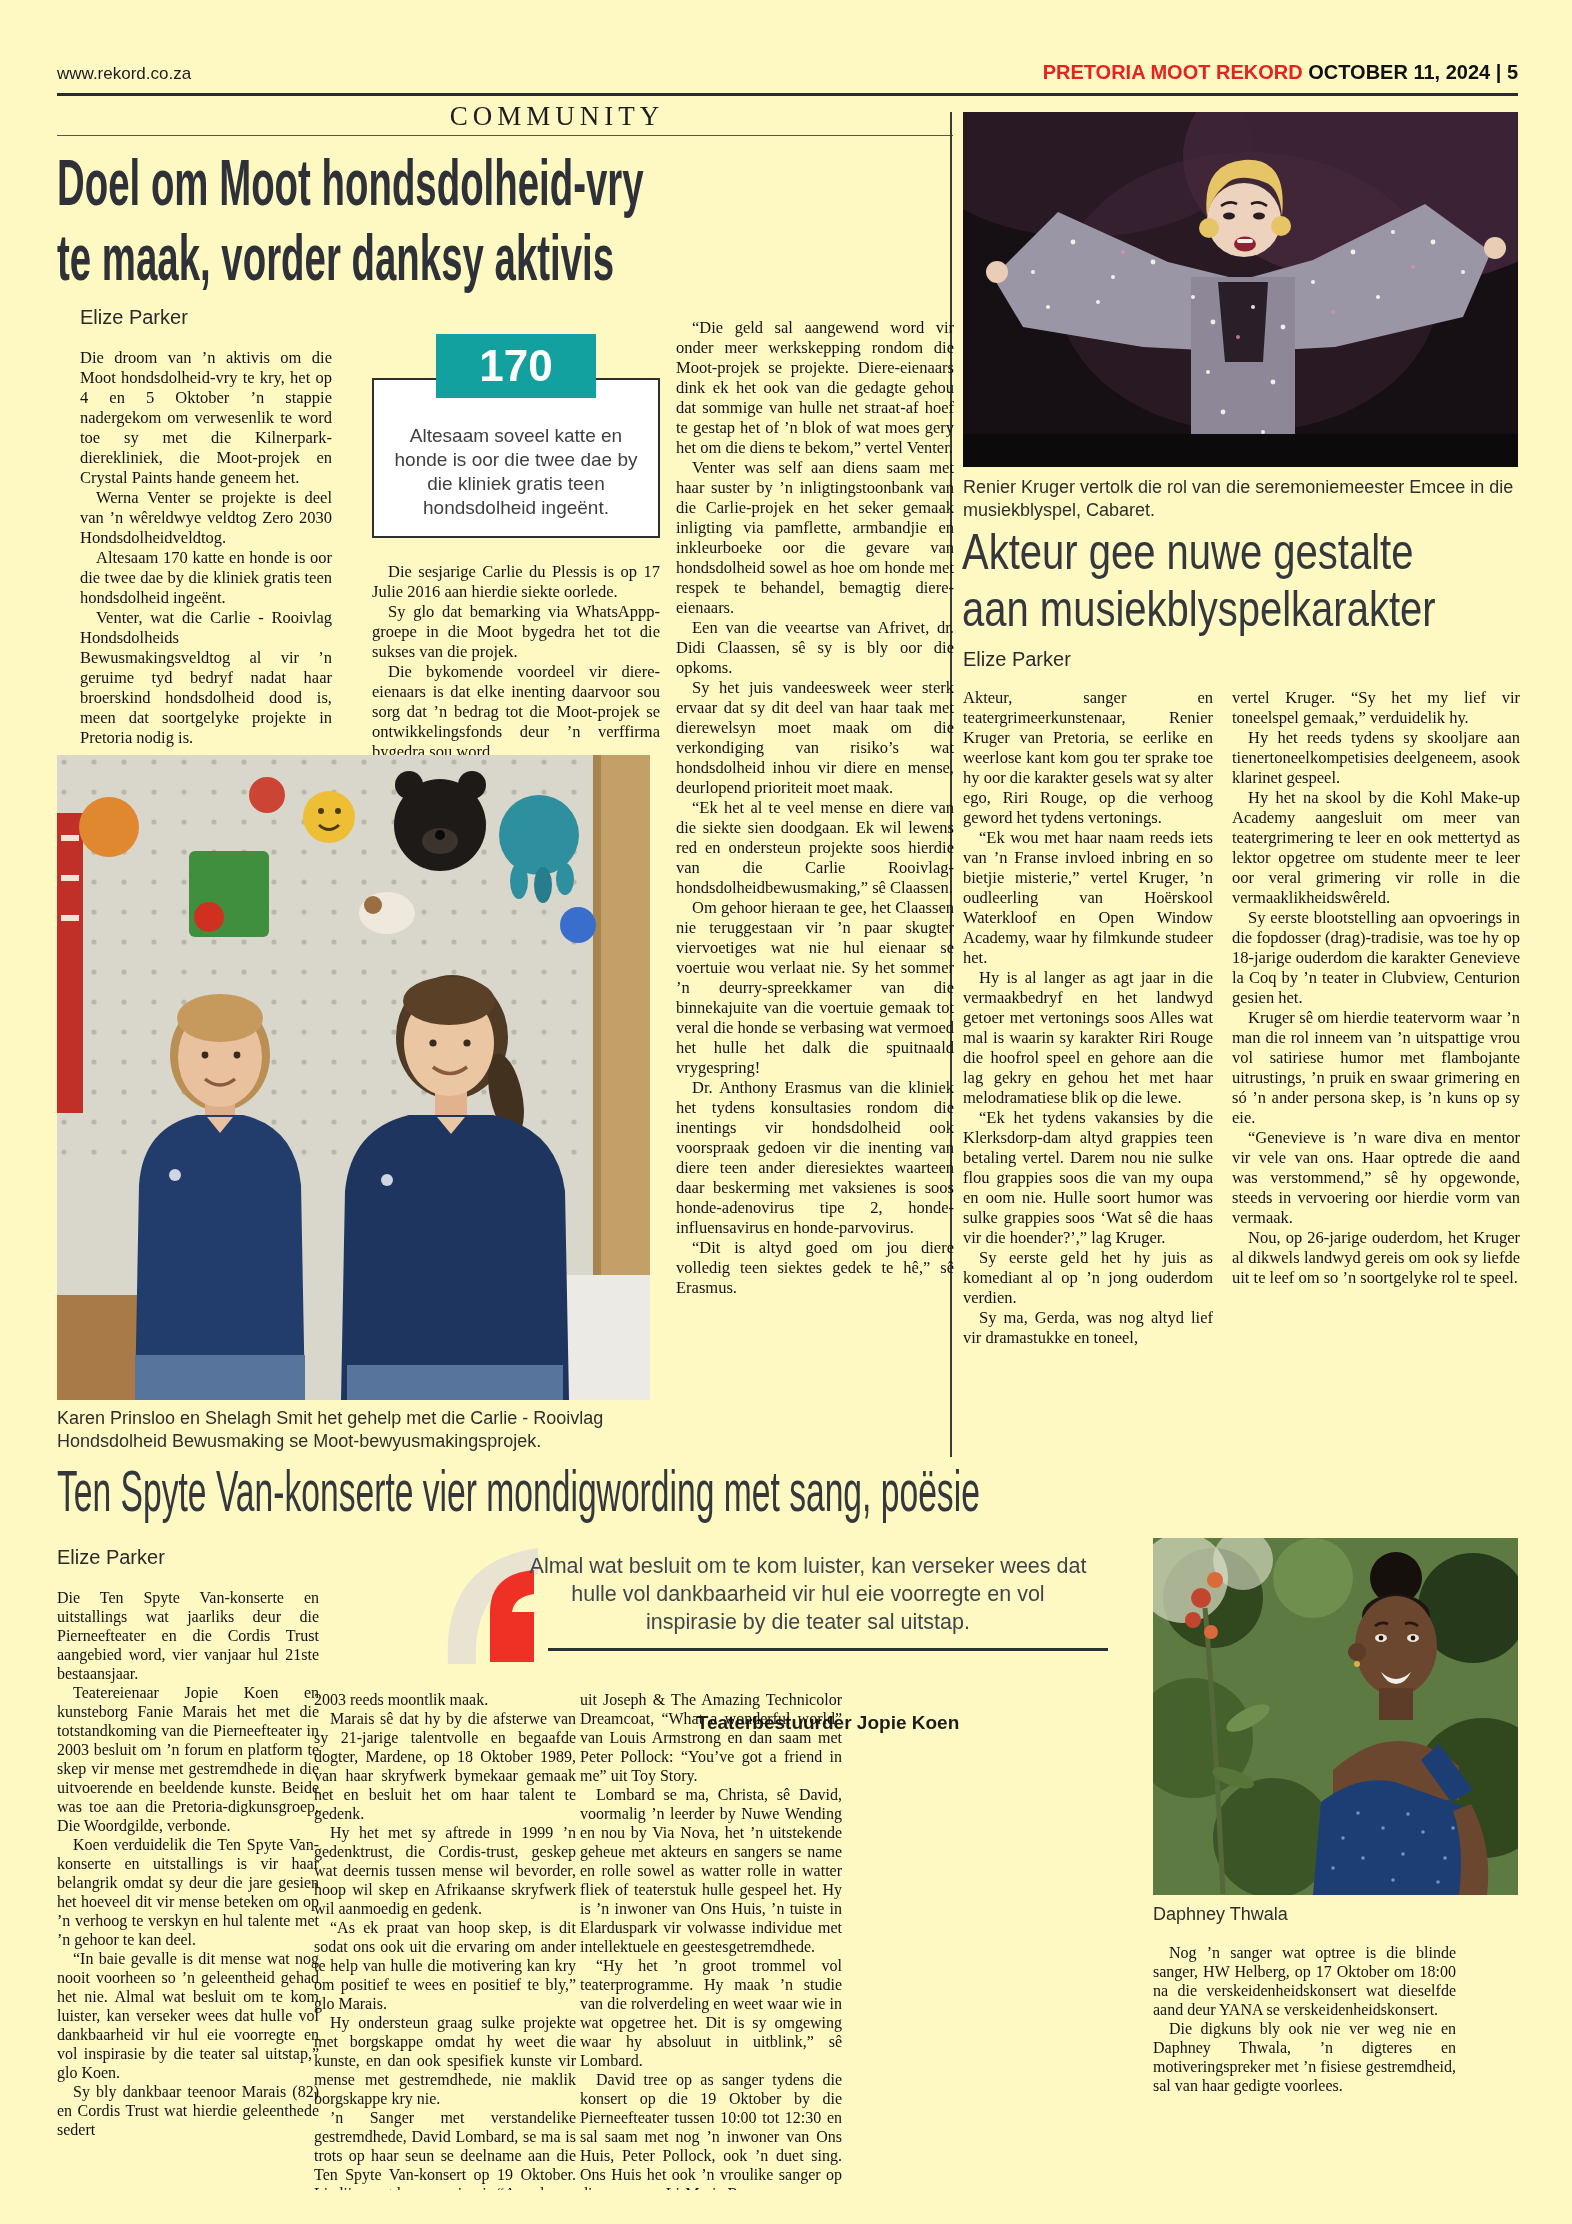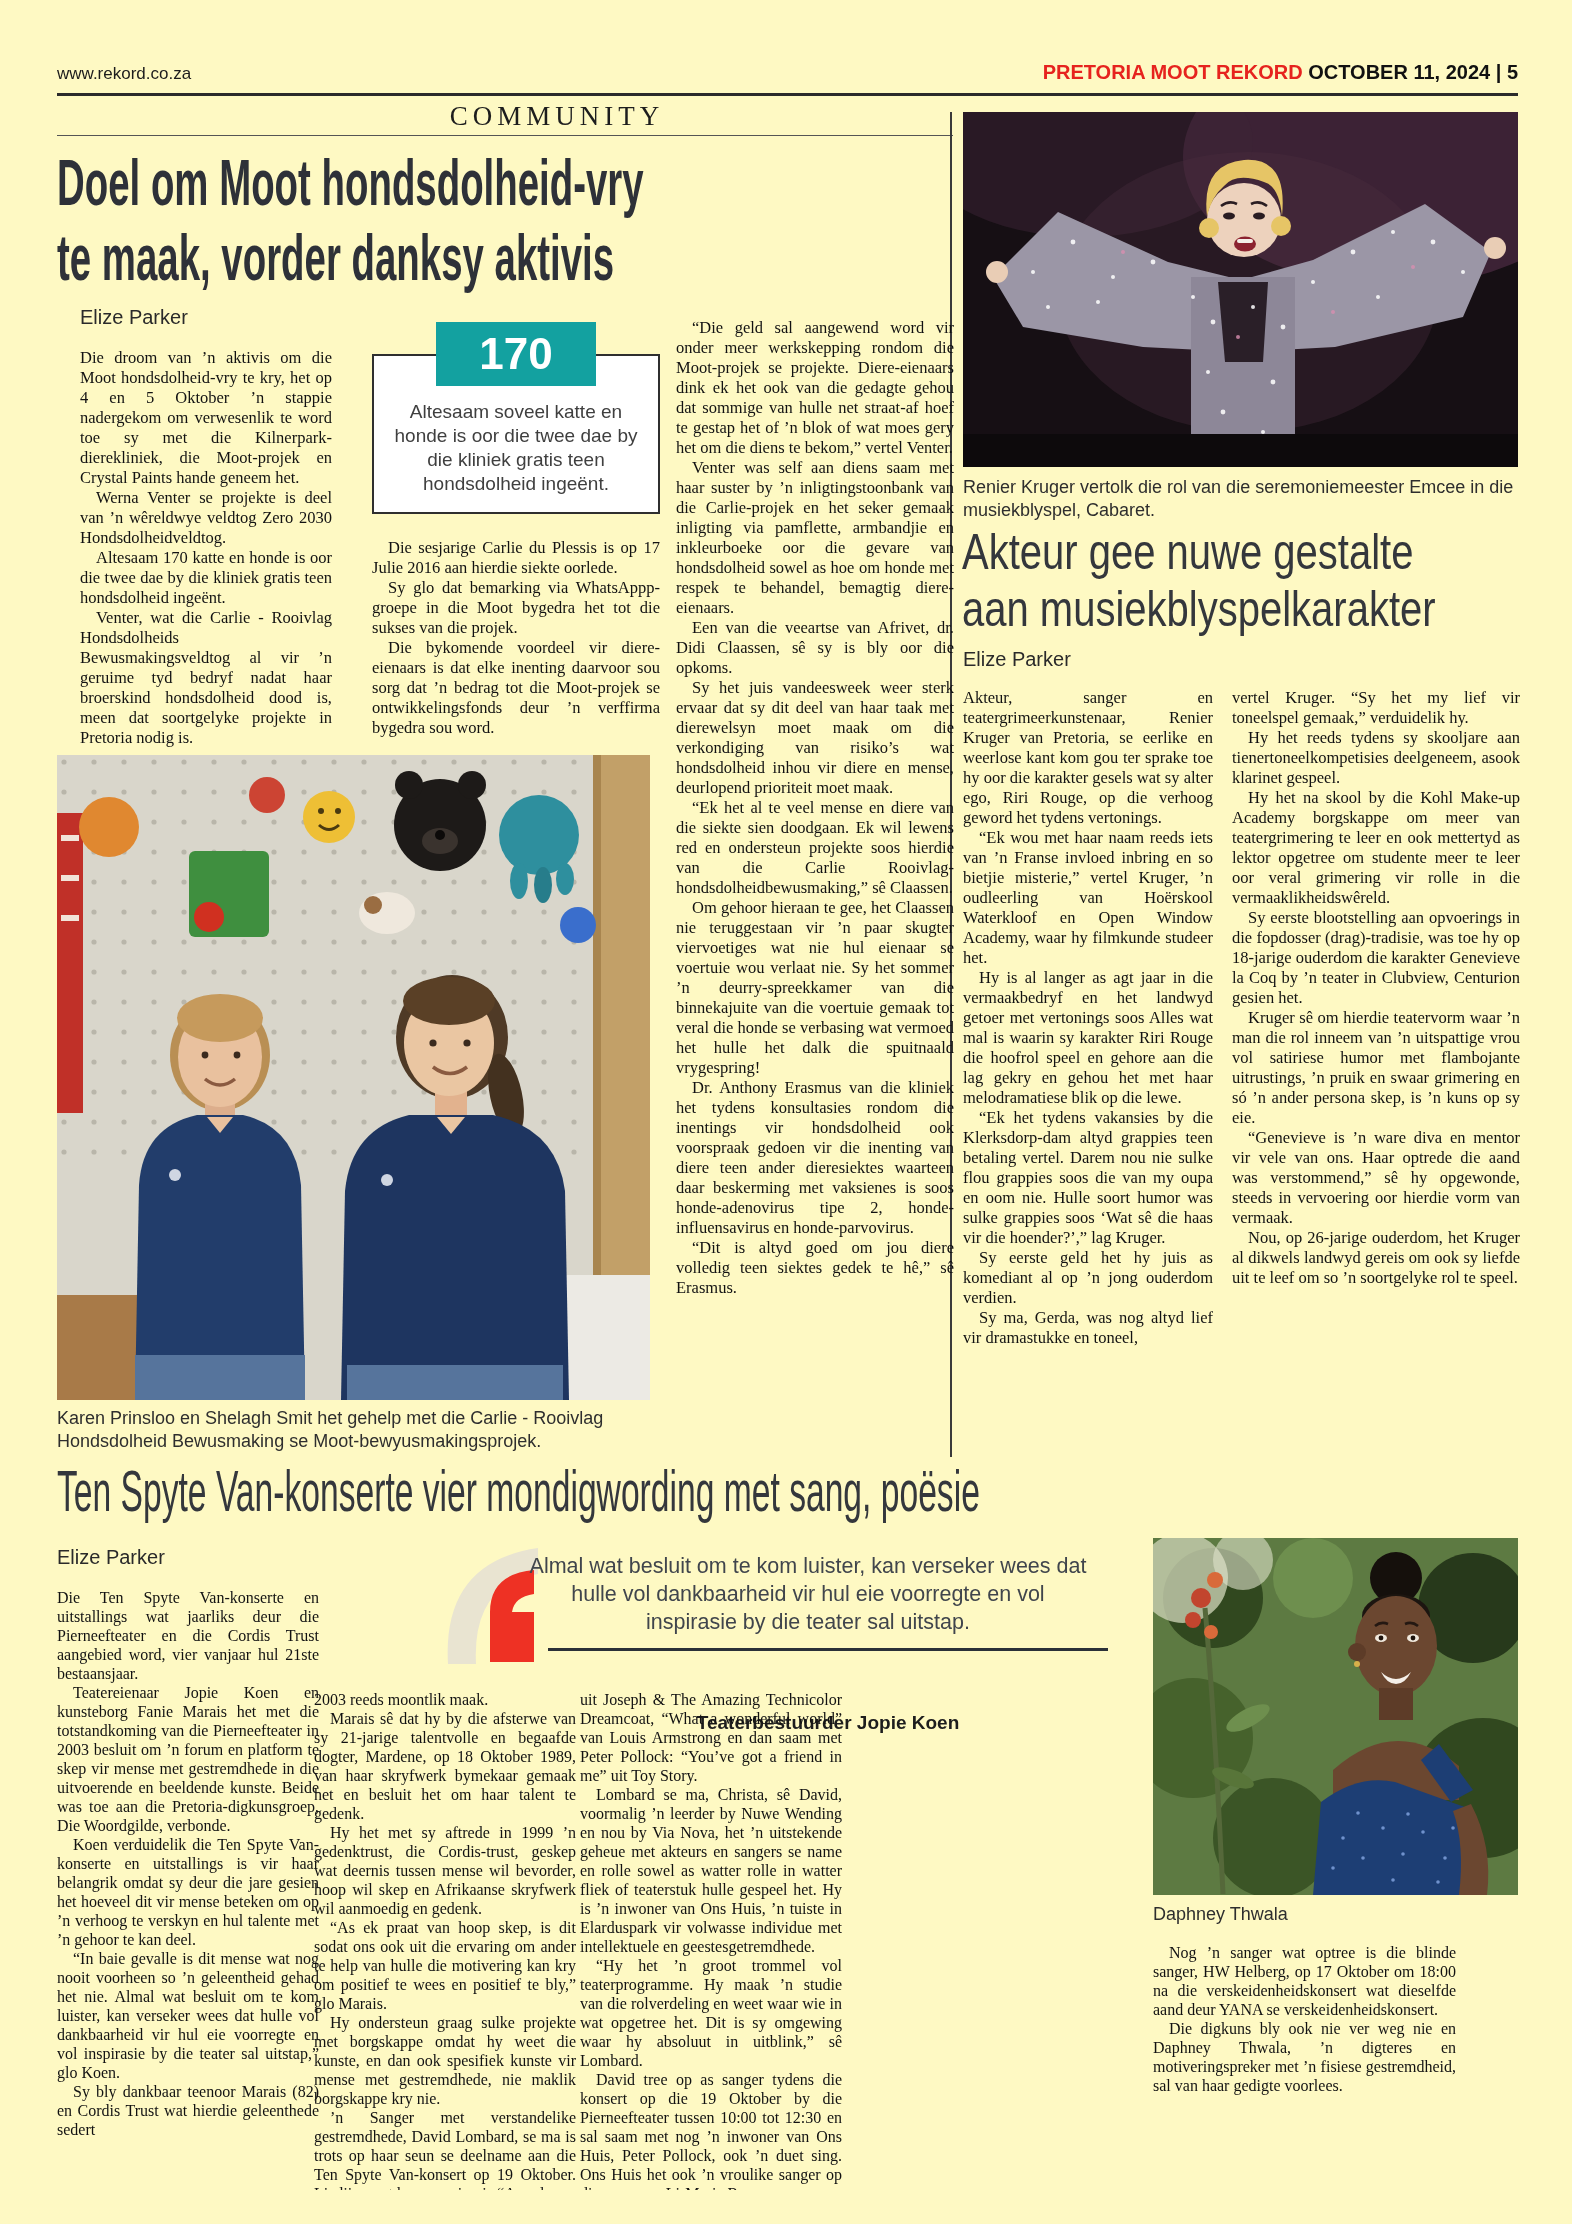--- a/index.html
+++ b/index.html
@@ -34,21 +34,21 @@
   #a1-col2{left:372px;top:322px;width:288px;}
   #a1-col2 .col-text{margin-top:24px;}
   #a1-col3{left:676px;top:318px;width:278px;height:1100px;}
   #a2-col1{left:963px;top:688px;width:250px;height:772px;}
   #a2-col2{left:1232px;top:688px;width:288px;height:772px;}
   #a3-col1{left:57px;top:1588px;width:262px;height:576px;font-size:16px;line-height:19px;}
   #a3-col2{left:314px;top:1690px;width:262px;height:500px;font-size:16px;line-height:19px;}
   #a3-col3{left:580px;top:1690px;width:262px;height:500px;font-size:16px;line-height:19px;}
   #a3-col4{left:1153px;top:1943px;width:303px;height:235px;font-size:16px;line-height:19px;}
   
-  #infobox-num{position:relative;z-index:2;width:160px;height:64px;margin:0 auto;
+  #infobox-num{position:relative;z-index:2;width:160px;height:64px;margin:12px auto;
                background:var(--teal,#13a1a0);color:#fff;display:flex;align-items:center;justify-content:center;
                font:700 44px/1 "Liberation Sans",sans-serif;}
   #infobox-body{border:2.5px solid #2f2f2f;margin-top:-32px;padding:44px 10px 16px;background:#fff;
                 text-align:center;font:400 19px/24px "Liberation Sans",sans-serif;color:#3f3f3f;}
   
   .caption{font-family:"Liberation Sans",sans-serif;font-size:18px;line-height:23px;color:#2e2e2e;text-align:left;}
   #a1-caption{left:57px;top:1407px;width:610px;}
   #a2-caption{left:963px;top:476px;width:557px;}
   #a3-caption{left:1153px;top:1903px;width:360px;}
   
@@ -247,21 +247,21 @@
     <p class="ni">Akteur, sanger en teatergrimeerkunstenaar, Renier Kruger van Pretoria, se eerlike en weerlose kant kom gou ter sprake toe hy oor die karakter gesels wat sy alter ego, Riri Rouge, op die verhoog geword het tydens vertonings.</p>
     <p>“Ek wou met haar naam reeds iets van ’n Franse invloed inbring en so bietjie misterie,” vertel Kruger, ’n oudleerling van Hoërskool Waterkloof en Open Window Academy, waar hy filmkunde studeer het.</p>
     <p>Hy is al langer as agt jaar in die vermaakbedryf en het landwyd getoer met vertonings soos Alles wat mal is waarin sy karakter Riri Rouge die hoofrol speel en gehore aan die lag gekry en gehou het met haar melodramatiese blik op die lewe.</p>
     <p>“Ek het tydens vakansies by die Klerksdorp-dam altyd grappies teen betaling vertel. Darem nou nie sulke flou grappies soos die van my oupa en oom nie. Hulle soort humor was sulke grappies soos ‘Wat sê die haas vir die hoender?’,” lag Kruger.</p>
     <p>Sy eerste geld het hy juis as komediant al op ’n jong ouderdom verdien.</p>
     <p>Sy ma, Gerda, was nog altyd lief vir dramastukke en toneel,</p>
   </div>
   <div class="abs col" id="a2-col2">
     <p class="ni">vertel Kruger. “Sy het my lief vir toneelspel gemaak,” verduidelik hy.</p>
     <p>Hy het reeds tydens sy skooljare aan tienertoneelkompetisies deelgeneem, asook klarinet gespeel.</p>
-    <p>Hy het na skool by die Kohl Make-up Academy borgskappe om meer van teatergrimering te leer en ook mettertyd as lektor opgetree om studente meer te leer oor veral grimering vir rolle in die vermaaklikheidswêreld.</p>
+    <p>Hy het na skool by die Kohl Make-up Academy aangesluit om meer van teatergrimering te leer en ook mettertyd as lektor opgetree om studente meer te leer oor veral grimering vir rolle in die vermaaklikheidswêreld.</p>
     <p>Sy eerste blootstelling aan opvoerings in die fopdosser (drag)-tradisie, was toe hy op 18-jarige ouderdom die karakter Genevieve la Coq by ’n teater in Clubview, Centurion gesien het.</p>
     <p>Kruger sê om hierdie teatervorm waar ’n man die rol inneem van ’n uitspattige vrou vol satiriese humor met flambojante uitrustings, ’n pruik en swaar grimering en só ’n ander persona skep, is ’n kuns op sy eie.</p>
     <p>“Genevieve is ’n ware diva en mentor vir vele van ons. Haar optrede die aand was verstommend,” sê hy opgewonde, steeds in vervoering oor hierdie vorm van vermaak.</p>
     <p>Nou, op 26-jarige ouderdom, het Kruger al dikwels landwyd gereis om ook sy liefde uit te leef om so ’n soortgelyke rol te speel.</p>
   </div>
 
   <div class="abs" id="a3-headline">
     <div class="h-line">Ten Spyte Van-konserte vier mondigwording met sang, poësie</div>
   </div>
   <div class="abs byline" id="a3-byline">Elize Parker</div>

